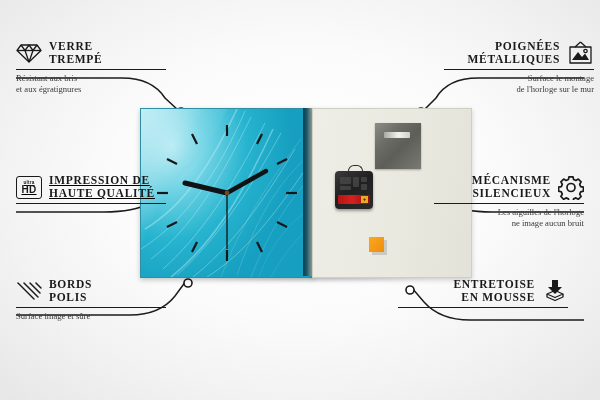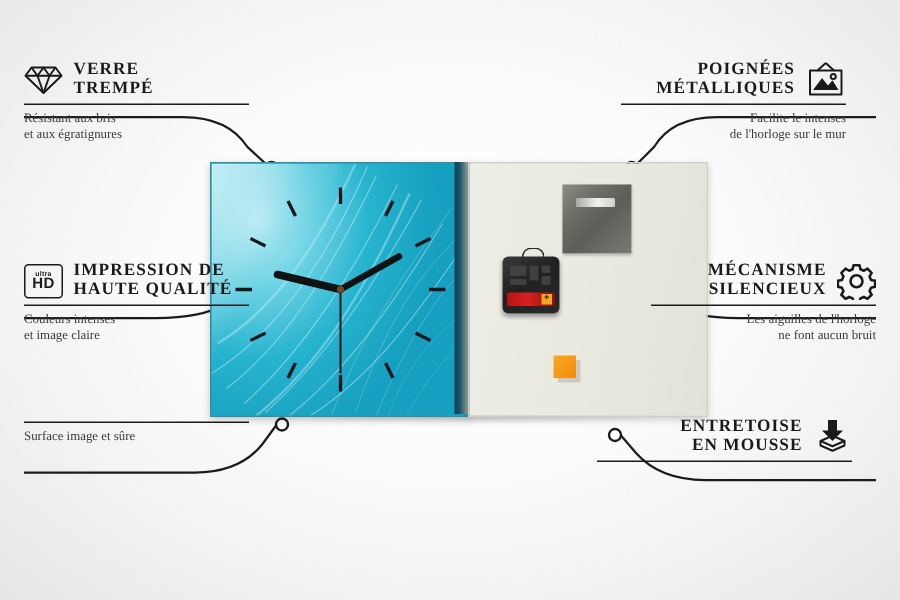--- a/index.html
+++ b/index.html
@@ -222,71 +222,81 @@
         </g>
       </svg>
       <div class="feat-title">VERRE
 TREMPÉ</div>
     </div>
     <div class="feat-rule" style="width:150px;"></div>
     <div class="feat-sub">Résistant aux bris
 et aux égratignures</div>
   </div>
 
-  <div class="feature left" style="left:16px;top:174px;width:150px;">
+  <div class="feature left" style="left:16px;top:174px;width:150px;text-decoration:underline;">
     <div class="feat-head">
       <div class="hdbox ico">
         <span class="hd-ultra">ultra</span>
         <span class="hd-main">HD</span>
       </div>
       <div class="feat-title">IMPRESSION DE
 HAUTE QUALITÉ</div>
     </div>
     <div class="feat-rule" style="width:150px;"></div>
-    <div class="feat-sub">Couleurs intenses
-et image claire</div>
   </div>
 
   <div class="feature left" style="left:16px;top:278px;width:150px;">
+    <div class="feat-head">
+      <svg class="ico" width="26" height="22" viewBox="0 0 26 22">
+        <g fill="none" stroke="#1a1a1a" stroke-width="1.5" stroke-linecap="round">
+          <path d="M2,3 L18,19"></path>
+            <path d="M8,3 L22,17"></path>
+            <path d="M14,3 L24,13"></path>
+            <path d="M20,3 L25,8"></path>
+        </g>
+      </svg>
+      <div class="feat-title">BORDS
+POLIS</div>
+    </div>
     <div class="feat-rule" style="width:150px;"></div>
     <div class="feat-sub">Surface image et sûre</div>
   </div>
 
-  <div class="feature right" style="left:414px;top:40px;width:150px;">
+  <div class="feature right" style="left:444px;top:40px;width:150px;">
     <div class="feat-head">
       <div class="feat-title">POIGNÉES
 MÉTALLIQUES</div>
       <svg class="ico" width="27" height="24" viewBox="0 0 27 24">
         <g fill="none" stroke="#1a1a1a" stroke-width="1.3" stroke-linejoin="round">
           <path d="M13.5,1 L8,6 M13.5,1 L19,6"></path>
           <rect x="3" y="6" width="21" height="16"></rect>
           <path d="M5,19 L11,11 L15,16 L18,12.5 L22,19 Z" fill="#1a1a1a" stroke="none"></path>
           <circle cx="18.5" cy="10" r="1.7"></circle>
         </g>
       </svg>
     </div>
     <div class="feat-rule" style="width:150px;margin-left:auto;"></div>
-    <div class="feat-sub">Facilite le intenses
+    <div class="feat-sub">Surface le montage
 de l'horloge sur le mur</div>
   </div>
 
   <div class="feature right" style="left:434px;top:174px;width:150px;">
     <div class="feat-head">
       <div class="feat-title">MÉCANISME
 SILENCIEUX</div>
       <svg class="ico" width="26" height="25" viewBox="0 0 26 25">
         <g fill="none" stroke="#1a1a1a" stroke-width="1.7" stroke-linejoin="round">
           <path d="M11,1.8 h4 l.6,2.7 2.3,1 2.4,-1.4 2.8,2.8 -1.4,2.4 1,2.3 2.7,.6 v4 l-2.7,.6 -1,2.3 1.4,2.4 -2.8,2.8 -2.4,-1.4 -2.3,1 -.6,2.7 h-4 l-.6,-2.7 -2.3,-1 -2.4,1.4 -2.8,-2.8 1.4,-2.4 -1,-2.3 -2.7,-.6 v-4 l2.7,-.6 1,-2.3 -1.4,-2.4 2.8,-2.8 2.4,1.4 2.3,-1 Z"></path>
           <circle cx="13" cy="12.5" r="4"></circle>
         </g>
       </svg>
     </div>
     <div class="feat-rule" style="width:150px;margin-left:auto;"></div>
     <div class="feat-sub">Les aiguilles de l'horloge
-ne font aucun bruit</div>
+ne image aucun bruit</div>
   </div>
 
   <div class="feature right" style="left:398px;top:278px;width:170px;">
     <div class="feat-head">
       <div class="feat-title">ENTRETOISE
 EN MOUSSE</div>
       <svg class="ico" width="26" height="24" viewBox="0 0 26 24">
         <g fill="#1a1a1a">
           <path d="M10,1 h6 v7 h4 l-7,7 -7,-7 h4 Z"></path>
         </g>

